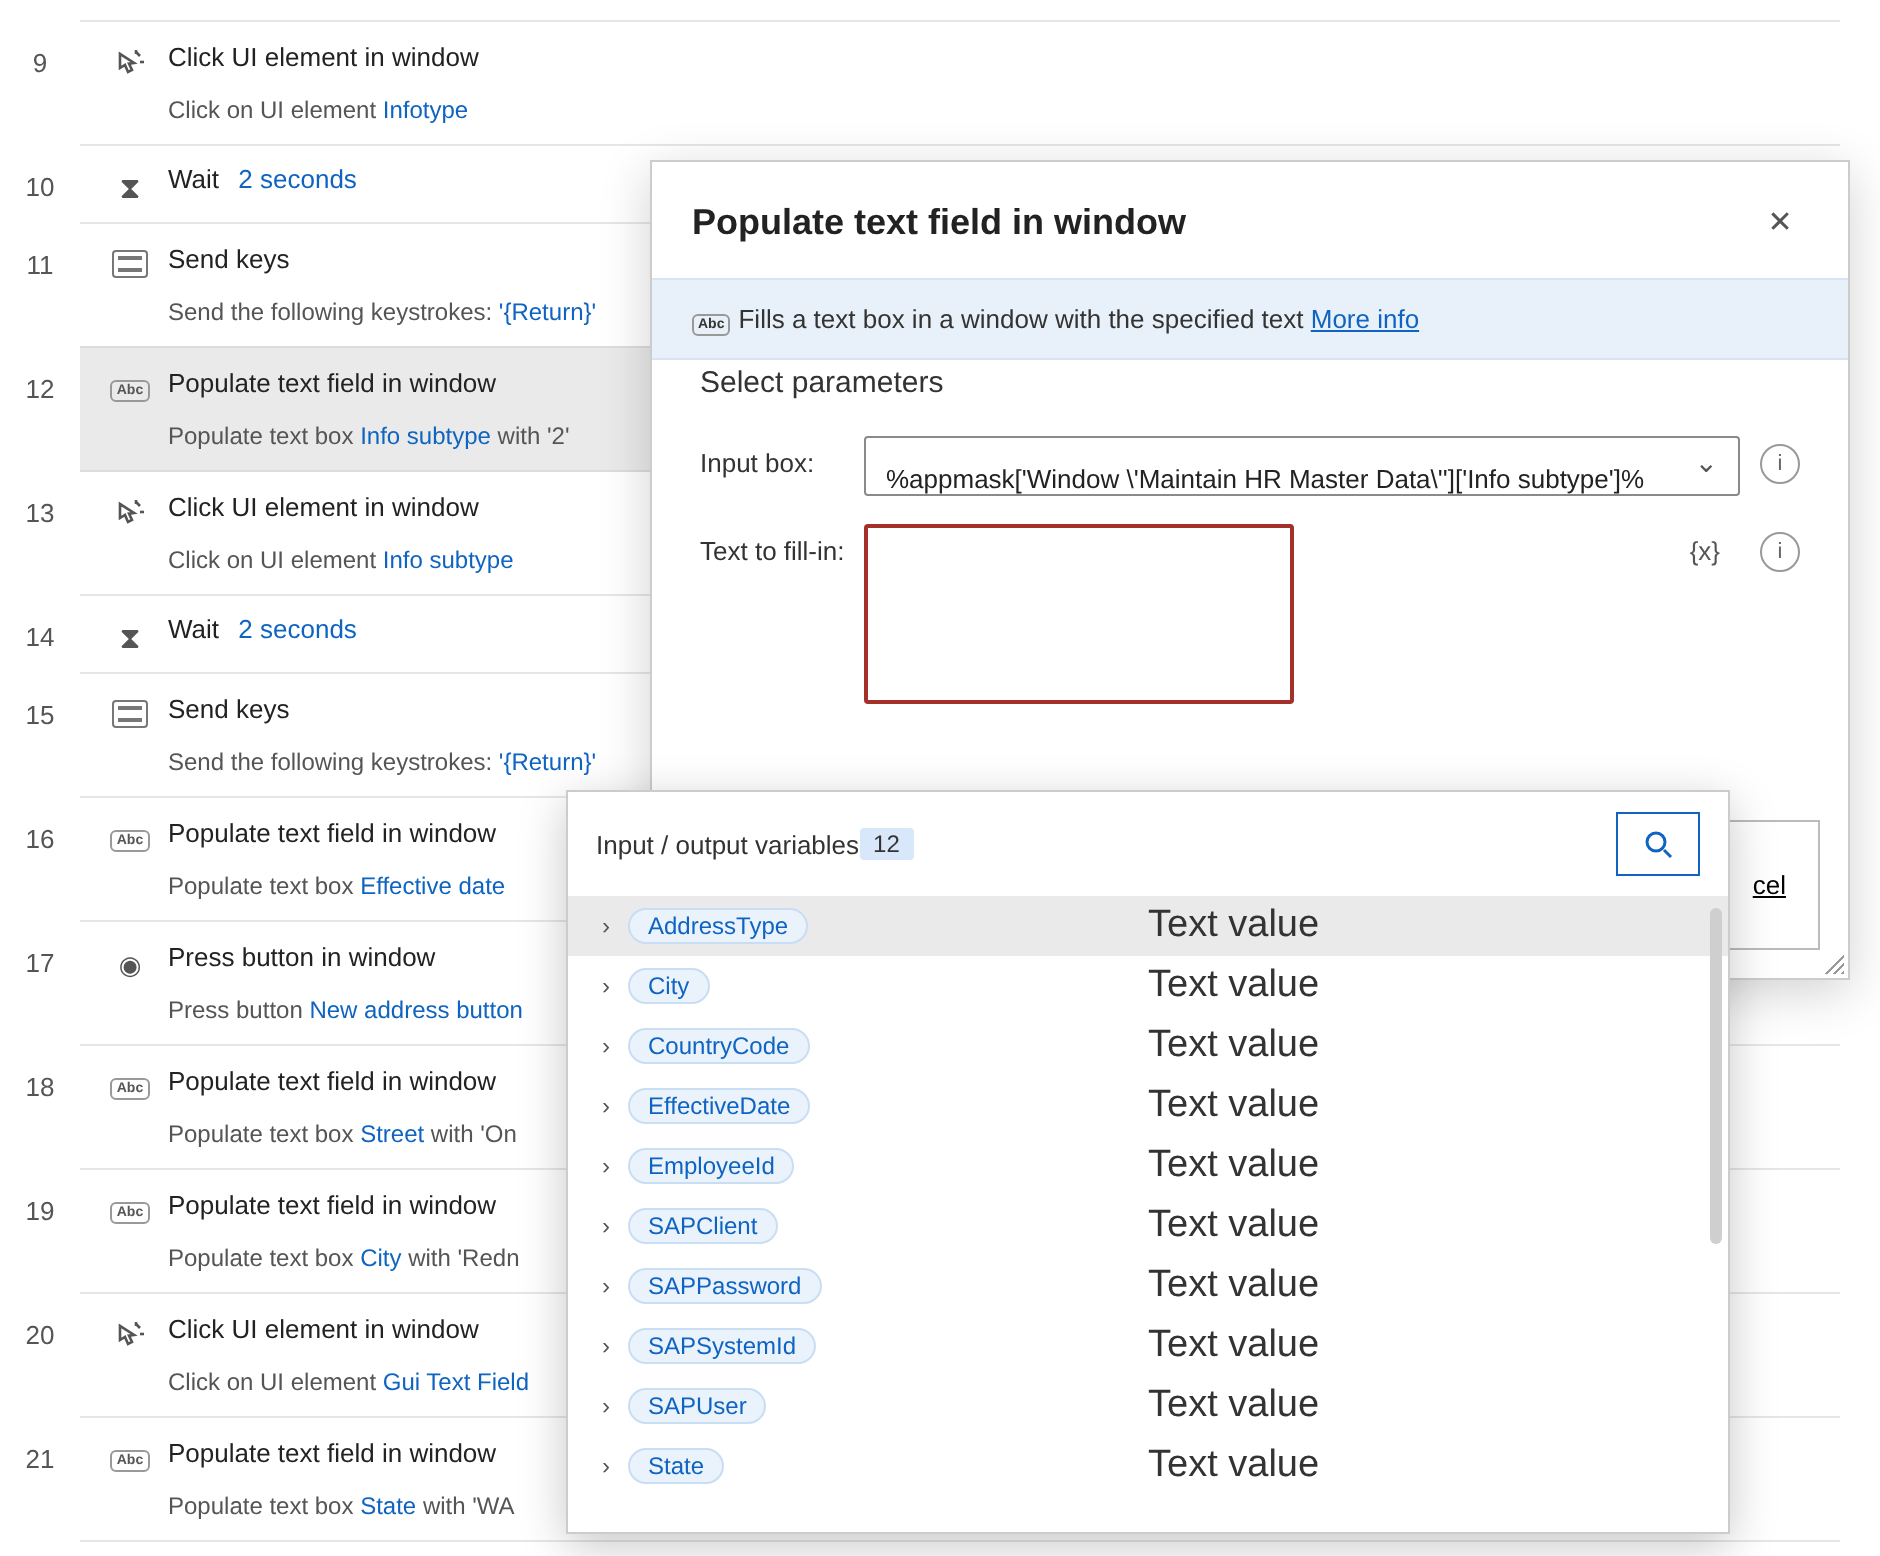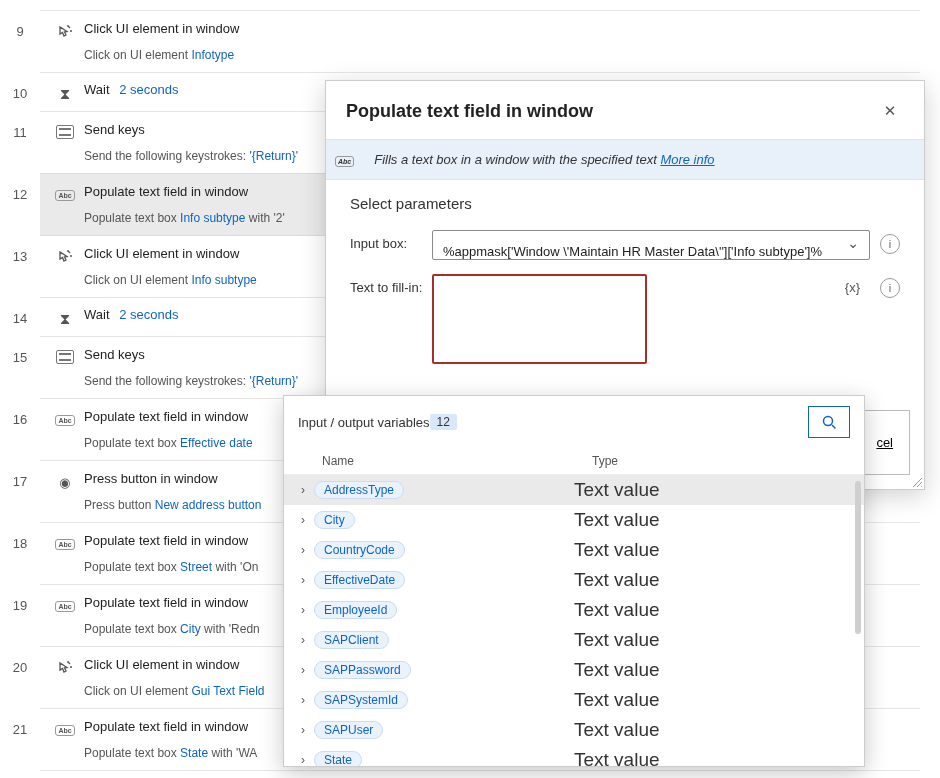--- a/index.html
+++ b/index.html
@@ -79,26 +79,26 @@
     .panel-hd {
       padding: 16px 20px 14px;
       display:flex; align-items:center;
     }
     .panel-hd h2 { font-size:18px; font-weight:600; color:#222; flex:1;}
     .panel-hd .close { width:28px; height:28px; display:flex; align-items:center; justify-content:center; cursor:pointer; font-size:15px; color:#555;}
     .panel-info {
       background:#e8f0fa;
       border-top:1px solid #d6e4f3;
       border-bottom:1px solid #d6e4f3;
-      padding: 12px 9px;
-      display:flex; align-items:center; gap:20px;
-      font-size:13px; color:#333;font-style:italic;
+      padding: 12px 20px;
+      display:flex; align-items:center; gap:4px;
+      font-size:13px; color:#333;
     }
     .panel-info a { color:#0f64c1; text-decoration:underline; }
-    .panel-body { padding: 3px 24px 8px; margin-top: 12px; }
+    .panel-body { padding: 3px 24px 8px; }
     .panel-body h3 { font-size:15px; font-weight:400; color:#333; margin-bottom:18px;}
     .fld { display:flex; align-items:flex-start; margin-bottom:14px; }
     .fld-lb { width:82px; font-size:13px; color:#333; padding-top:6px;}
     .fld .sel {
       flex:1; border:1px solid #8a8a8a; border-radius:2px; height:30px;
       display:flex; align-items:flex-end; padding:0 10px; font-size:13px; color:#222;
       position:relative; cursor:pointer;
     }
     .fld .sel:after { content:"⌄"; position:absolute; right:10px; top:4px; font-size:14px; color:#555;}
     .fld textarea {
@@ -297,24 +297,20 @@
   <div class="pop-hd">
     <span class="t">Input / output variables</span>
     <span class="badge">12</span>
     <div class="srch">
       <svg width="16" height="16" viewBox="0 0 16 16" fill="none" stroke="#0f64c1" stroke-width="1.5">
         <circle cx="7" cy="7" r="4.5"></circle>
           <line x1="11" y1="11" x2="14.5" y2="14.5"></line>
       </svg>
     </div>
   </div>
-  <div class="cols">
-    <div class="c1">Name</div>
-    <div class="c2">Type</div>
-  </div>
   <div class="vlist" id="vlist">
     <div class="sb"></div>
   <div class="vrow sel">
         <div class="vc1">
           <span class="chev">›</span>
           <span class="tag">AddressType</span>
         </div>
         <div class="vc2">Text value</div>
       </div>
       <div class="vrow">

